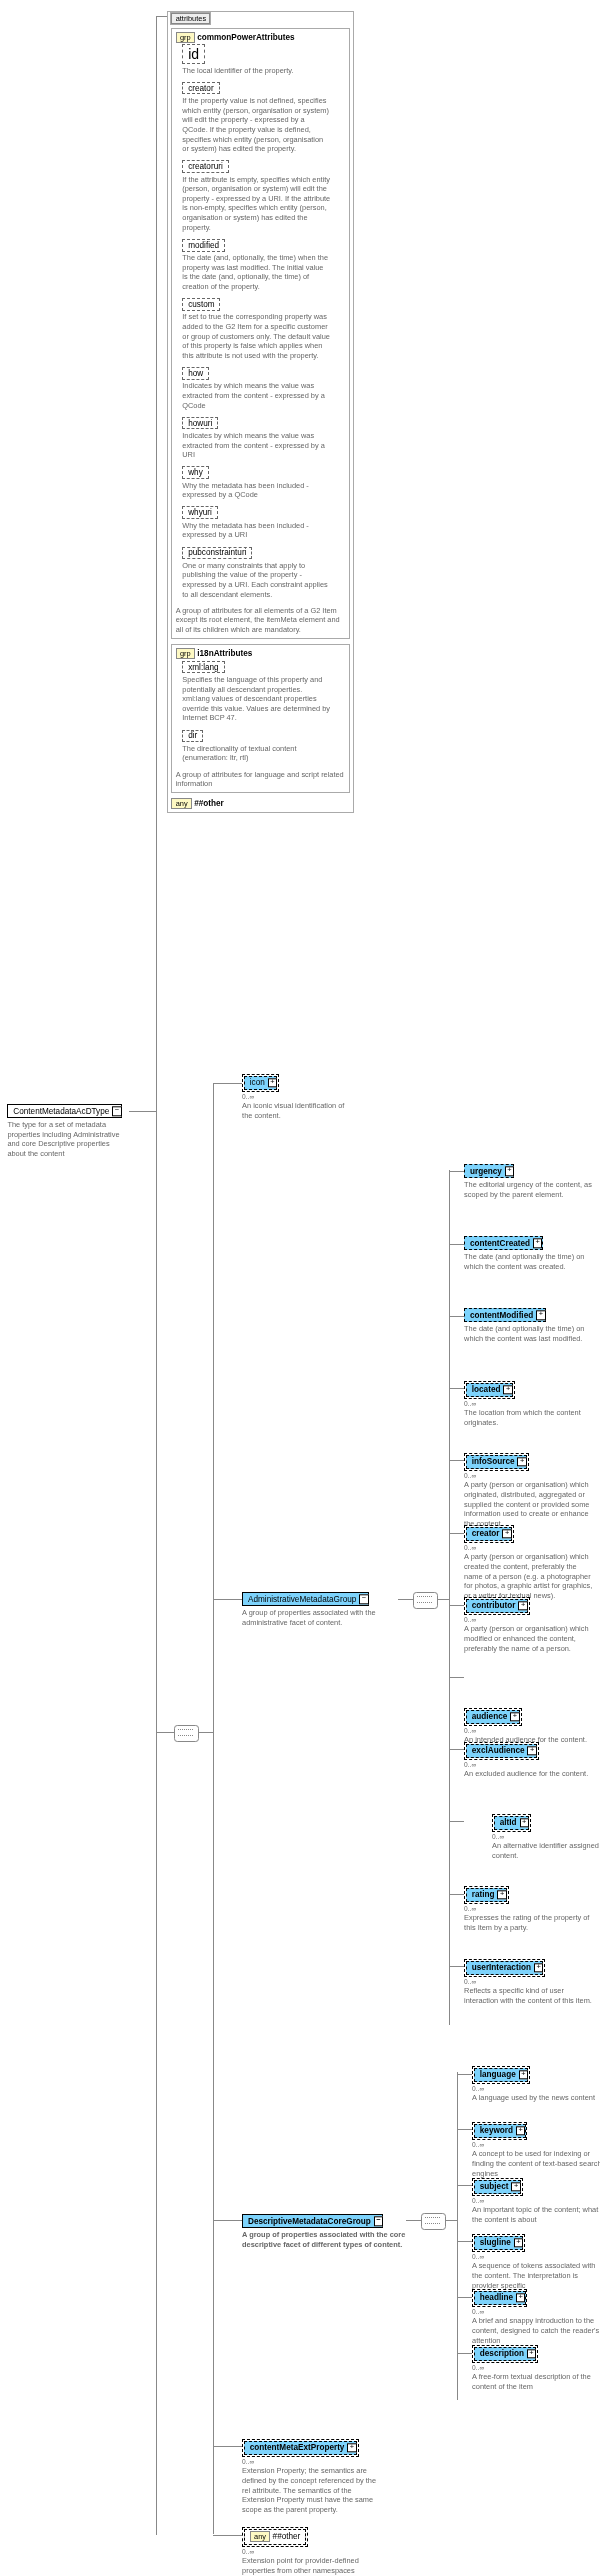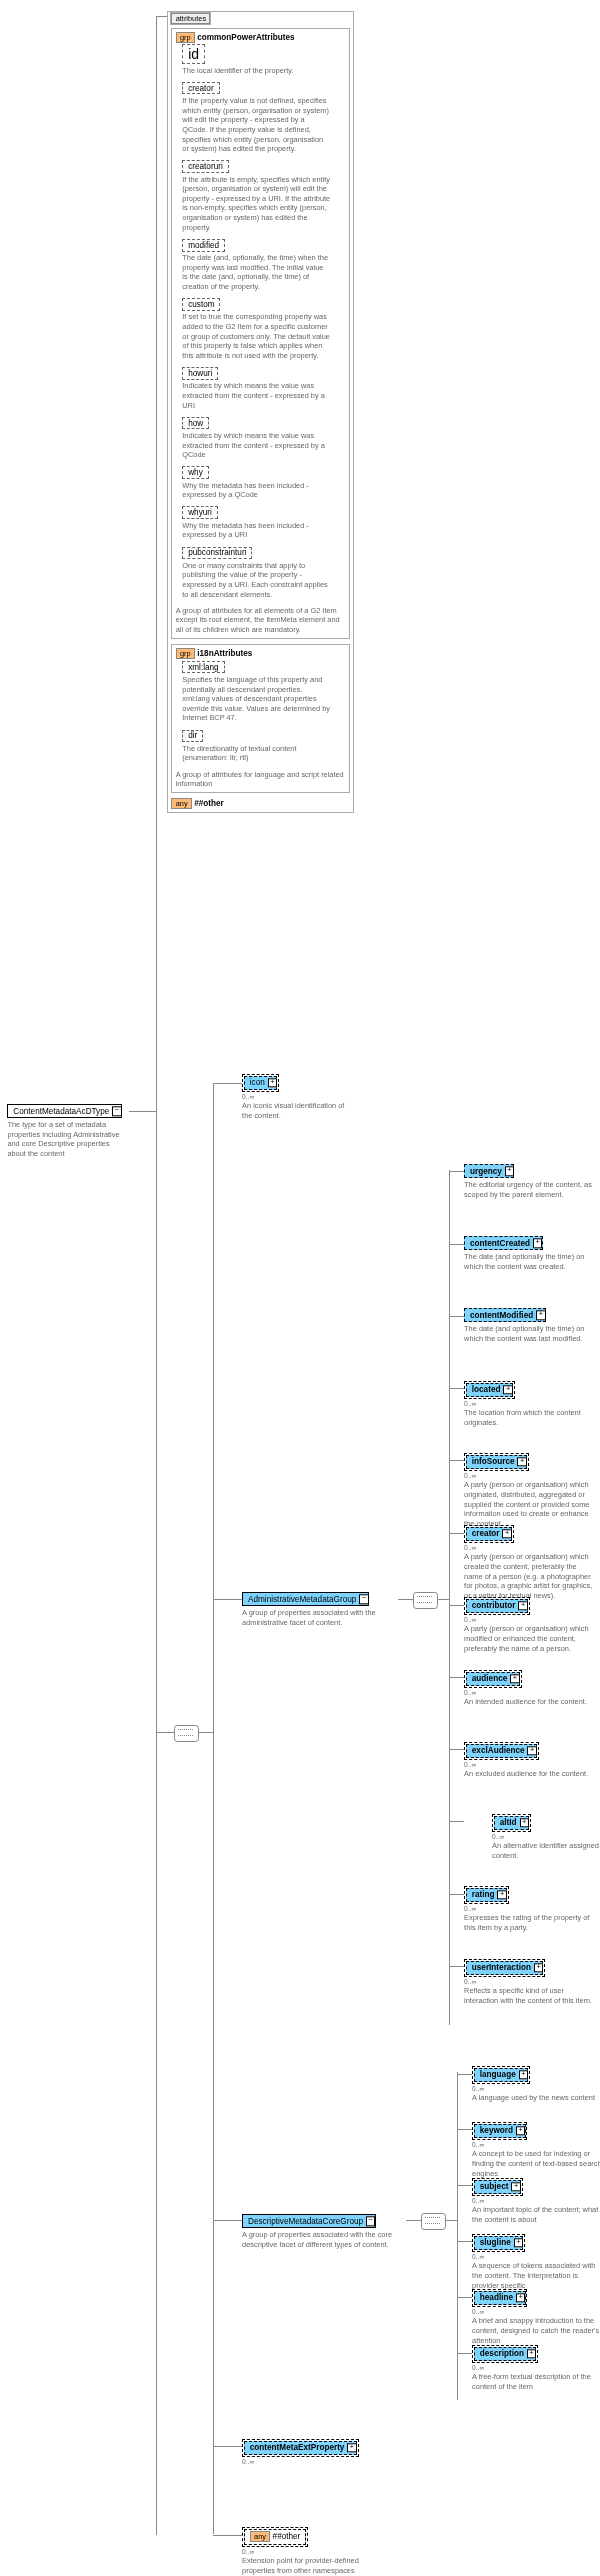--- a/index.html
+++ b/index.html
@@ -116,21 +116,21 @@
     font-size: 7.4px;
     background: #eee;
     outline: 0.8px solid #aaa;
     outline-offset: 0.8px;
   }
   .grp-label {
     display: inline-block;
     border: 0.8px solid #888;
     padding: 0 3.3px;
     font-size: 7.4px;
-    background: #fdba74;
+    background: #fef9c3;
   }
   #canvas {
     position: relative;
     width: 600px;
     height: 2576px;
   }
   .hline {
     position: absolute;
     height: 0;
     border-top: 0.8px solid #888;
@@ -162,22 +162,22 @@
       <div style="margin-bottom:1.6px;">
         <span class="grp-label">grp</span>
         <span class="bold-title">commonPowerAttributes</span>
       </div>
       <div id="common-items">
             <div style="margin: 1.6px 0px 6.6px 6.6px;"><span style="border: 0.8px dashed rgb(102, 102, 102); padding: 0.8px 4.9px; display: inline-block; font-size: 14px;">id</span><div class="desc" style="max-width: 148px;">The local identifier of the property.</div></div>
             <div style="margin: 1.6px 0px 6.6px 6.6px;"><span style="border: 0.8px dashed rgb(102, 102, 102); padding: 0.8px 4.9px; display: inline-block; font-size: 8.2px;">creator</span><div class="desc" style="max-width: 148px;">If the property value is not defined, specifies which entity (person, organisation or system) will edit the property - expressed by a QCode. If the property value is defined, specifies which entity (person, organisation or system) has edited the property.</div></div>
             <div style="margin: 1.6px 0px 6.6px 6.6px;"><span style="border: 0.8px dashed rgb(102, 102, 102); padding: 0.8px 4.9px; display: inline-block; font-size: 8.2px;">creatoruri</span><div class="desc" style="max-width: 148px;">If the attribute is empty, specifies which entity (person, organisation or system) will edit the property - expressed by a URI. If the attribute is non-empty, specifies which entity (person, organisation or system) has edited the property.</div></div>
             <div style="margin: 1.6px 0px 6.6px 6.6px;"><span style="border: 0.8px dashed rgb(102, 102, 102); padding: 0.8px 4.9px; display: inline-block; font-size: 8.2px;">modified</span><div class="desc" style="max-width: 148px;">The date (and, optionally, the time) when the property was last modified. The initial value is the date (and, optionally, the time) of creation of the property.</div></div>
             <div style="margin: 1.6px 0px 6.6px 6.6px;"><span style="border: 0.8px dashed rgb(102, 102, 102); padding: 0.8px 4.9px; display: inline-block; font-size: 8.2px;">custom</span><div class="desc" style="max-width: 148px;">If set to true the corresponding property was added to the G2 Item for a specific customer or group of customers only. The default value of this property is false which applies when this attribute is not used with the property.</div></div>
+            <div style="margin: 1.6px 0px 6.6px 6.6px;"><span style="border: 0.8px dashed rgb(102, 102, 102); padding: 0.8px 4.9px; display: inline-block; font-size: 8.2px;">how</span><div class="desc" style="max-width: 148px;">Indicates by which means the value was extracted from the content - expressed by a QCode</div></div>
             <div style="margin: 1.6px 0px 6.6px 6.6px;"><span style="border: 0.8px dashed rgb(102, 102, 102); padding: 0.8px 4.9px; display: inline-block; font-size: 8.2px;">howuri</span><div class="desc" style="max-width: 148px;">Indicates by which means the value was extracted from the content - expressed by a URI</div></div>
-            <div style="margin: 1.6px 0px 6.6px 6.6px;"><span style="border: 0.8px dashed rgb(102, 102, 102); padding: 0.8px 4.9px; display: inline-block; font-size: 8.2px;">how</span><div class="desc" style="max-width: 148px;">Indicates by which means the value was extracted from the content - expressed by a QCode</div></div>
             <div style="margin: 1.6px 0px 6.6px 6.6px;"><span style="border: 0.8px dashed rgb(102, 102, 102); padding: 0.8px 4.9px; display: inline-block; font-size: 8.2px;">why</span><div class="desc" style="max-width: 148px;">Why the metadata has been included - expressed by a QCode</div></div>
             <div style="margin: 1.6px 0px 6.6px 6.6px;"><span style="border: 0.8px dashed rgb(102, 102, 102); padding: 0.8px 4.9px; display: inline-block; font-size: 8.2px;">whyuri</span><div class="desc" style="max-width: 148px;">Why the metadata has been included - expressed by a URI</div></div>
             <div style="margin: 1.6px 0px 6.6px 6.6px;"><span style="border: 0.8px dashed rgb(102, 102, 102); padding: 0.8px 4.9px; display: inline-block; font-size: 8.2px;">pubconstrainturi</span><div class="desc" style="max-width: 148px;">One or many constraints that apply to publishing the value of the property - expressed by a URI. Each constraint applies to all descendant elements.</div></div>
           </div>
       <div class="desc" style="margin-top:3.3px;">A group of attributes for all elements of a G2 Item except its root element, the itemMeta element and all of its children which are mandatory.</div>
     </div>
 
     <div class="group-frame" style="margin:1.6px 0 4.9px 0;">
       <div style="margin-bottom:1.6px;">
         <span class="grp-label">grp</span>
@@ -223,38 +223,39 @@
 
 <div class="hline" style="top:1595px; left:394px; width:14.8px;"></div>
 <div class="node" style="left:409px; top:1588px;">
   <span class="seq-indicator"></span>
 </div>
 <div class="hline" style="top:1595px; left:433px; width:11.5px;"></div>
 <div class="vline" style="left:445px; top:1166px; height:855px;"></div>
 <div id="admin-children"></div>
 
 <div class="hline" style="top:2216px; left:209px; width:29px;"></div>
-<div class="node" style="left:238px; top:2210px; width:164px;">
+<div class="node" style="left:238px; top:2210px; width:164px;font-weight:bold;">
   <div class="dashed-expand" style="border-style:solid;"><span>DescriptiveMetadataCoreGroup</span><span class="exp">−</span></div>
   <div class="desc">A group of properties associated with the core descriptive facet of different types of content.</div>
 </div>
 <div class="hline" style="top:2216px; left:402px; width:14.8px;"></div>
 <div class="node" style="left:417px; top:2209px;">
   <span class="seq-indicator"></span>
 </div>
 <div class="hline" style="top:2216px; left:442px; width:11.5px;"></div>
 <div class="vline" style="left:453px; top:2068px; height:328px;"></div>
 <div id="descr-children"></div>
 
 <div class="hline" style="top:2442px; left:209px; width:29px;"></div>
 <div class="node" style="left:238px; top:2435px; width:140px;">
   <div style="border:0.8px dashed #000; padding:0.8px; display:inline-block;">
   <div class="dashed-expand"><span class="bold-title">contentMetaExtProperty</span><span class="exp">+</span></div>
   </div>
   <div class="count">0..∞</div>
+  <div class="desc">Extension Property; the semantics are defined by the concept referenced by the rel attribute. The semantics of the Extension Property must have the same scope as the parent property.</div>
 </div>
 
 <div class="hline" style="top:2531px; left:209px; width:29px;"></div>
 <div class="node" style="left:238px; top:2523px; width:140px;">
   <div style="border:0.8px dashed #000; padding:0.8px; display:inline-block;">
   <div class="dashed-box">
     <span class="grp-label">any</span>
     <span>##other</span>
   </div>
   </div>
@@ -270,21 +271,21 @@
     <div class="node" style="left: 460px; top: 1304px; width: 131px;"><div class="dashed-expand" style="border-style: dashed;"><span class="bold-title">contentModified</span><span class="exp">+</span></div><div class="desc">The date (and optionally the time) on which the content was last modified.</div></div>
     <div class="hline" style="top: 1384px; left: 445px; width: 14.8px;"></div>
     <div class="node" style="left: 460px; top: 1377px; width: 131px;"><div style="border: 0.8px dashed rgb(0, 0, 0); padding: 0.8px; display: inline-block;"><div class="dashed-expand"><span class="bold-title">located</span><span class="exp">+</span></div></div><div class="count">0..∞</div><div class="desc">The location from which the content originates.</div></div>
     <div class="hline" style="top: 1456px; left: 445px; width: 14.8px;"></div>
     <div class="node" style="left: 460px; top: 1449px; width: 131px;"><div style="border: 0.8px dashed rgb(0, 0, 0); padding: 0.8px; display: inline-block;"><div class="dashed-expand"><span class="bold-title">infoSource</span><span class="exp">+</span></div></div><div class="count">0..∞</div><div class="desc">A party (person or organisation) which originated, distributed, aggregated or supplied the content or provided some information used to create or enhance the content.</div></div>
     <div class="hline" style="top: 1529px; left: 445px; width: 14.8px;"></div>
     <div class="node" style="left: 460px; top: 1521px; width: 131px;"><div style="border: 0.8px dashed rgb(0, 0, 0); padding: 0.8px; display: inline-block;"><div class="dashed-expand"><span class="bold-title">creator</span><span class="exp">+</span></div></div><div class="count">0..∞</div><div class="desc">A party (person or organisation) which created the content, preferably the name of a person (e.g. a photographer for photos, a graphic artist for graphics, or a writer for textual news).</div></div>
     <div class="hline" style="top: 1601px; left: 445px; width: 14.8px;"></div>
     <div class="node" style="left: 460px; top: 1593px; width: 131px;"><div style="border: 0.8px dashed rgb(0, 0, 0); padding: 0.8px; display: inline-block;"><div class="dashed-expand"><span class="bold-title">contributor</span><span class="exp">+</span></div></div><div class="count">0..∞</div><div class="desc">A party (person or organisation) which modified or enhanced the content, preferably the name of a person.</div></div>
     <div class="hline" style="top: 1673px; left: 445px; width: 14.8px;"></div>
-    <div class="node" style="left: 460px; top: 1666px; width: 131px;"><div style="border: 0.8px dashed rgb(0, 0, 0); padding: 0.8px; display: inline-block;"><div class="dashed-expand"><span class="bold-title">audience</span><span class="exp">+</span></div></div><div class="count">0..∞</div><div class="desc">An intended audience for the content.</div></div>
+    <div class="node" style="left: 460px; top: 1704px; width: 131px;"><div style="border: 0.8px dashed rgb(0, 0, 0); padding: 0.8px; display: inline-block;"><div class="dashed-expand"><span class="bold-title">audience</span><span class="exp">+</span></div></div><div class="count">0..∞</div><div class="desc">An intended audience for the content.</div></div>
     <div class="hline" style="top: 1745px; left: 445px; width: 14.8px;"></div>
     <div class="node" style="left: 460px; top: 1738px; width: 131px;"><div style="border: 0.8px dashed rgb(0, 0, 0); padding: 0.8px; display: inline-block;"><div class="dashed-expand"><span class="bold-title">exclAudience</span><span class="exp">+</span></div></div><div class="count">0..∞</div><div class="desc">An excluded audience for the content.</div></div>
     <div class="hline" style="top: 1817px; left: 445px; width: 14.8px;"></div>
     <div class="node" style="left: 488px; top: 1810px; width: 131px;"><div style="border: 0.8px dashed rgb(0, 0, 0); padding: 0.8px; display: inline-block;"><div class="dashed-expand"><span class="bold-title">altId</span><span class="exp">+</span></div></div><div class="count">0..∞</div><div class="desc">An alternative identifier assigned to the content.</div></div>
     <div class="hline" style="top: 1890px; left: 445px; width: 14.8px;"></div>
     <div class="node" style="left: 460px; top: 1882px; width: 131px;"><div style="border: 0.8px dashed rgb(0, 0, 0); padding: 0.8px; display: inline-block;"><div class="dashed-expand"><span class="bold-title">rating</span><span class="exp">+</span></div></div><div class="count">0..∞</div><div class="desc">Expresses the rating of the property of this Item by a party.</div></div>
     <div class="hline" style="top: 1962px; left: 445px; width: 14.8px;"></div>
     <div class="node" style="left: 460px; top: 1955px; width: 131px;"><div style="border: 0.8px dashed rgb(0, 0, 0); padding: 0.8px; display: inline-block;"><div class="dashed-expand"><span class="bold-title">userInteraction</span><span class="exp">+</span></div></div><div class="count">0..∞</div><div class="desc">Reflects a specific kind of user interaction with the content of this item.</div></div>
     <div class="hline" style="top: 2070px; left: 453px; width: 14.8px;"></div>
     <div class="node" style="left: 468px; top: 2062px; width: 131px;"><div style="border: 0.8px dashed rgb(0, 0, 0); padding: 0.8px; display: inline-block;"><div class="dashed-expand"><span class="bold-title">language</span><span class="exp">+</span></div></div><div class="count">0..∞</div><div class="desc">A language used by the news content</div></div>

